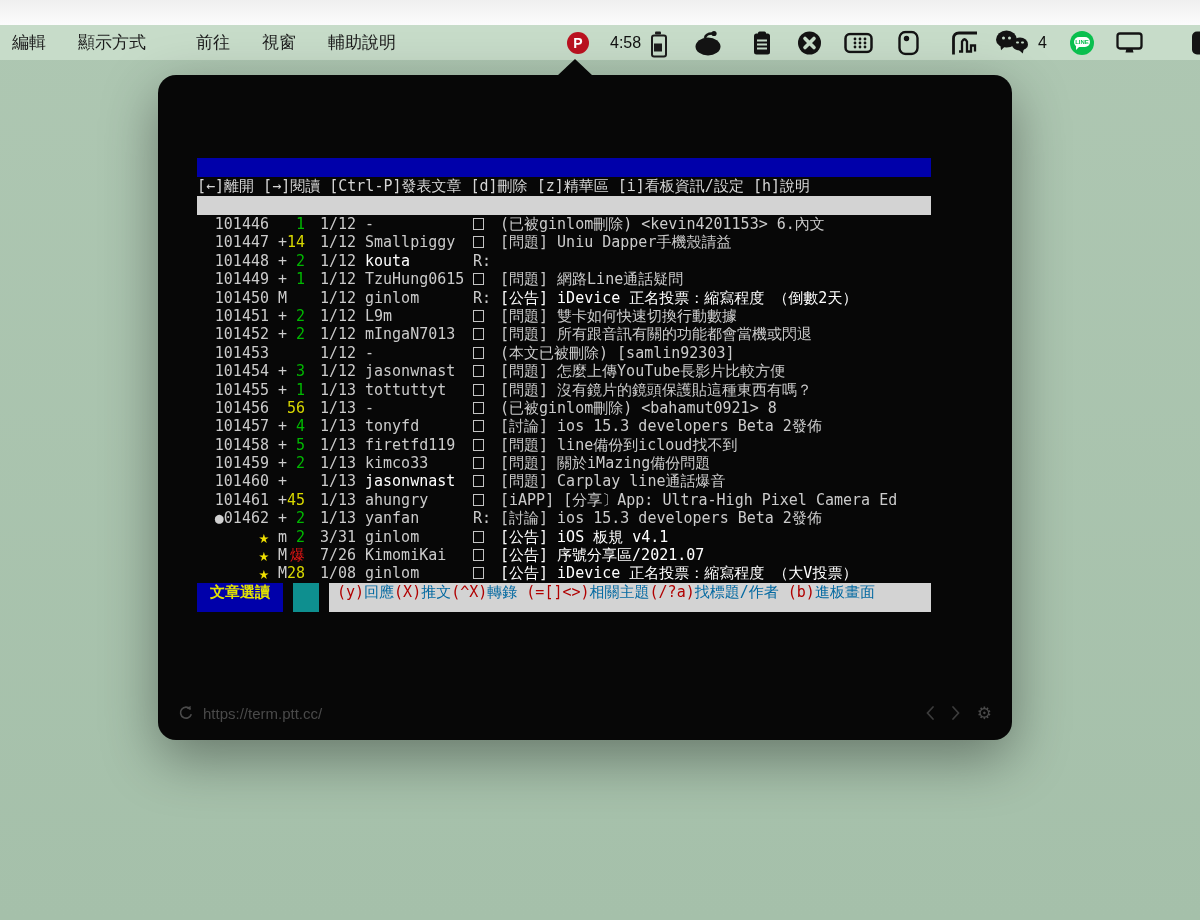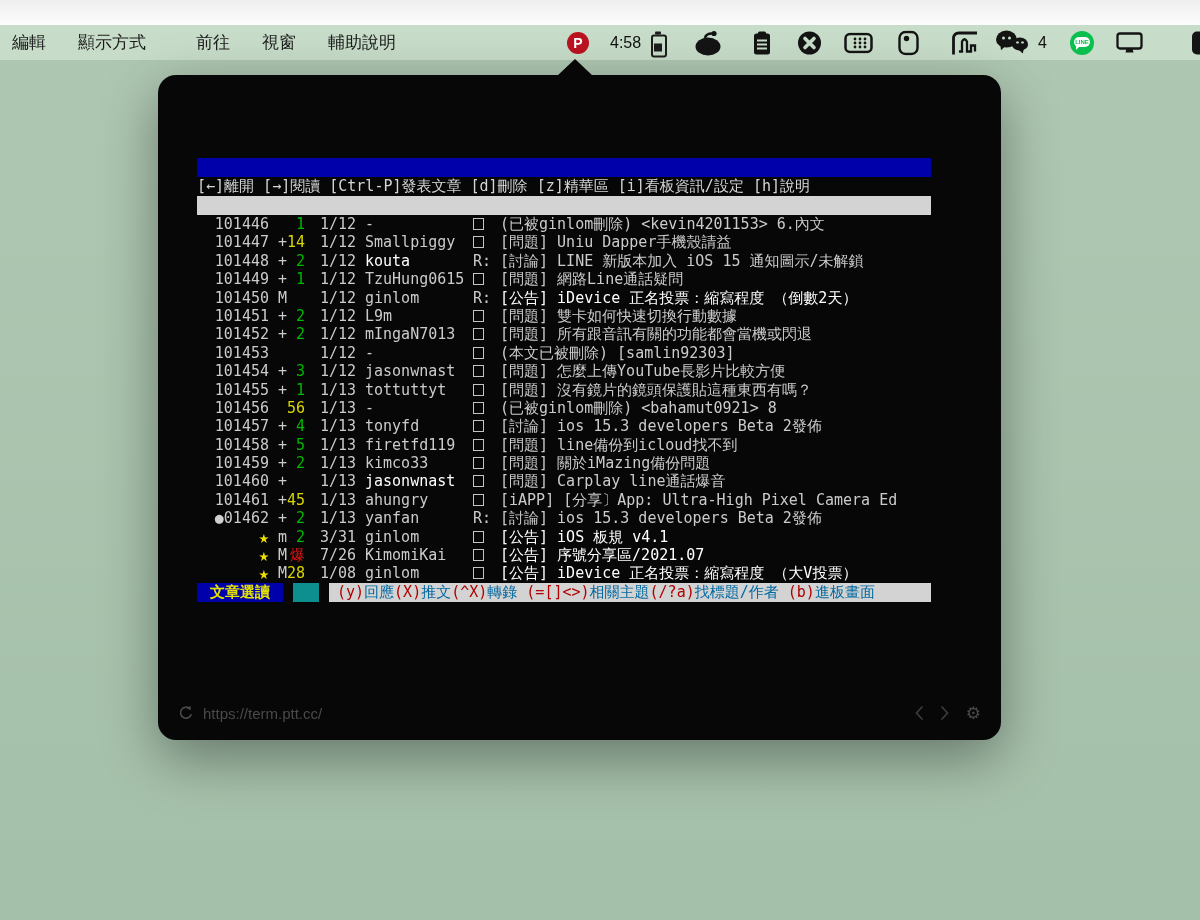--- a/index.html
+++ b/index.html
@@ -31,21 +31,21 @@
   .line-tail{position:absolute;left:6px;top:15px;width:0;height:0;border-left:4px solid #fff;border-bottom:4px solid transparent;}
   .wechat{position:relative;width:36px;height:25px;}
   .wc-big{position:absolute;left:0;top:0;width:21px;height:17px;background:#141414;border-radius:50% 50% 50% 50%/55% 55% 45% 45%;}
   .wc-big:after{content:"";position:absolute;left:3px;bottom:-3px;border-left:3px solid transparent;border-right:3px solid transparent;border-top:6px solid #141414;transform:rotate(18deg);}
   .wc-sm{position:absolute;left:16px;top:7px;width:16px;height:13px;background:#141414;border-radius:50% 50% 50% 50%/55% 55% 45% 45%;}
   .wc-sm:after{content:"";position:absolute;right:3px;bottom:-3px;border-left:3px solid transparent;border-right:3px solid transparent;border-top:5px solid #141414;transform:rotate(-18deg);}
   .wc-eye{position:absolute;width:3px;height:3px;border-radius:50%;background:#c7dcc9;}
   .partial-app{position:absolute;right:-7px;top:50%;transform:translateY(-50%);width:15px;height:23px;background:#141414;border-radius:5px;}
   
   .popover{position:absolute;left:158px;top:75px;width:843px;height:665px;background:#070707;
-    border-radius:18px;box-shadow:0 18px 55px rgba(0,0,0,.38);}
+    border-radius:18px;box-shadow:0 18px 55px rgba(0,0,0,.38);padding-left:11px;}
   .beak{position:absolute;left:399px;top:-16px;width:0;height:0;
     border-left:18px solid transparent;border-right:18px solid transparent;border-bottom:17px solid #070707;}
   
   .terminal{position:absolute;left:39px;top:83px;width:734px;
     font-family:"DejaVu Sans Mono",monospace;font-size:15px;color:#cbcbcb;}
   .t-line{height:19px;line-height:19px;white-space:pre;overflow:hidden;}
   .bar-blue{position:relative;background:#0000aa;font-weight:bold;}
   .menu-line{color:#d6d6d6;}
   .bar-gray{position:relative;background:#d3d3d3;color:#000;}
   
@@ -57,21 +57,21 @@
   .f-author{width:108px;margin-left:9px;flex:none;overflow:hidden;}
   .f-prefix{width:27px;flex:none;}
   .f-title{flex:1;overflow:hidden;}
   .green{color:#00b800;} .yellow{color:#d8d800;} .red{color:#e01414;}
   .bw{color:#ffffff;font-weight:normal;}
   .star{color:#f0e000;font-size:17px;}
   .seldot{color:#d0d0d0;}
   .postbox{display:inline-block;width:11px;height:12px;border:1.5px solid #c4c4c4;
     vertical-align:-1px;box-sizing:border-box;}
   
-  .fbar{display:flex;height:19px;line-height:19px;gap:10px;}
+  .fbar{display:flex;height:29px;line-height:19px;gap:10px;}
   .fmode{width:86px;background:#0000aa;color:#e3e300;font-weight:bold;text-align:center;flex:none;}
   .fteal{width:26px;background:#0e8f8f;flex:none;}
   .fhints{flex:1;background:#d3d3d3;padding-left:8px;white-space:pre;overflow:hidden;}
   .hred{color:#b00000;} .hblk{color:#0369a1;}
   
   .urlbar{position:absolute;left:20px;right:20px;bottom:12px;height:30px;display:flex;align-items:center;
     color:#4b4b4b;font-size:15px;}
   .url-text{margin-left:9px;color:#4a4a4a;}
   .url-right{margin-left:auto;display:flex;align-items:center;gap:16px;}
   .gear{font-family:"DejaVu Sans",sans-serif;font-size:17px;color:#4a4a4a;}
@@ -186,21 +186,21 @@
       
       
       
       
       
     </div>
 
     <div>
         <div class="trow"><span class="f-id">101446</span><span class="f-mark"></span><span class="f-num green">1</span><span class="f-date">1/12</span><span class="f-author">-</span><span class="f-prefix"><span class="postbox"></span></span><span class="f-title">(已被ginlom刪除) &lt;kevin4201153&gt; 6.內文</span></div>
         <div class="trow"><span class="f-id">101447</span><span class="f-mark">+</span><span class="f-num yellow">14</span><span class="f-date">1/12</span><span class="f-author">Smallpiggy</span><span class="f-prefix"><span class="postbox"></span></span><span class="f-title">[問題] Uniu Dapper手機殼請益</span></div>
-        <div class="trow"><span class="f-id">101448</span><span class="f-mark">+</span><span class="f-num green">2</span><span class="f-date">1/12</span><span class="f-author bw">kouta</span><span class="f-prefix">R: </span><span class="f-title">[討論] LINE 新版本加入 iOS 15 通知圖示/未解鎖</span></div>
+        <div class="trow"><span class="f-id">101448</span><span class="f-mark">+</span><span class="f-num green">2</span><span class="f-date">1/12</span><span class="f-author bw">kouta</span><span class="f-prefix">R: </span></div>
         <div class="trow"><span class="f-id">101449</span><span class="f-mark">+</span><span class="f-num green">1</span><span class="f-date">1/12</span><span class="f-author">TzuHung0615</span><span class="f-prefix"><span class="postbox"></span></span><span class="f-title">[問題] 網路Line通話疑問</span></div>
         <div class="trow"><span class="f-id">101450</span><span class="f-mark">M</span><span class="f-num "></span><span class="f-date">1/12</span><span class="f-author">ginlom</span><span class="f-prefix">R: </span><span class="f-title bw">[公告] iDevice 正名投票：縮寫程度 （倒數2天）</span></div>
         <div class="trow"><span class="f-id">101451</span><span class="f-mark">+</span><span class="f-num green">2</span><span class="f-date">1/12</span><span class="f-author">L9m</span><span class="f-prefix"><span class="postbox"></span></span><span class="f-title">[問題] 雙卡如何快速切換行動數據</span></div>
         <div class="trow"><span class="f-id">101452</span><span class="f-mark">+</span><span class="f-num green">2</span><span class="f-date">1/12</span><span class="f-author">mIngaN7013</span><span class="f-prefix"><span class="postbox"></span></span><span class="f-title">[問題] 所有跟音訊有關的功能都會當機或閃退</span></div>
         <div class="trow"><span class="f-id">101453</span><span class="f-mark"></span><span class="f-num "></span><span class="f-date">1/12</span><span class="f-author">-</span><span class="f-prefix"><span class="postbox"></span></span><span class="f-title">(本文已被刪除) [samlin92303]</span></div>
         <div class="trow"><span class="f-id">101454</span><span class="f-mark">+</span><span class="f-num green">3</span><span class="f-date">1/12</span><span class="f-author">jasonwnast</span><span class="f-prefix"><span class="postbox"></span></span><span class="f-title">[問題] 怎麼上傳YouTube長影片比較方便</span></div>
         <div class="trow"><span class="f-id">101455</span><span class="f-mark">+</span><span class="f-num green">1</span><span class="f-date">1/13</span><span class="f-author">tottuttyt</span><span class="f-prefix"><span class="postbox"></span></span><span class="f-title">[問題] 沒有鏡片的鏡頭保護貼這種東西有嗎？</span></div>
         <div class="trow"><span class="f-id">101456</span><span class="f-mark"></span><span class="f-num yellow">56</span><span class="f-date">1/13</span><span class="f-author">-</span><span class="f-prefix"><span class="postbox"></span></span><span class="f-title">(已被ginlom刪除) &lt;bahamut0921&gt; 8</span></div>
         <div class="trow"><span class="f-id">101457</span><span class="f-mark">+</span><span class="f-num green">4</span><span class="f-date">1/13</span><span class="f-author">tonyfd</span><span class="f-prefix"><span class="postbox"></span></span><span class="f-title">[討論] ios 15.3 developers Beta 2發佈</span></div>
         <div class="trow"><span class="f-id">101458</span><span class="f-mark">+</span><span class="f-num green">5</span><span class="f-date">1/13</span><span class="f-author">firetfd119</span><span class="f-prefix"><span class="postbox"></span></span><span class="f-title">[問題] line備份到icloud找不到</span></div>

